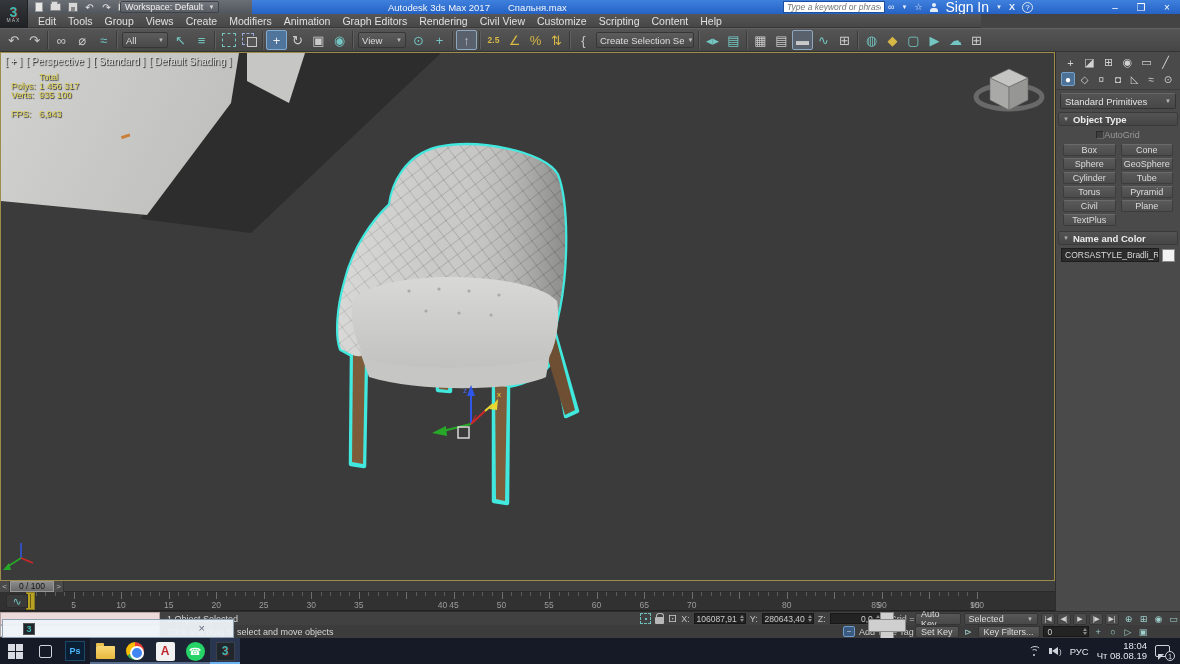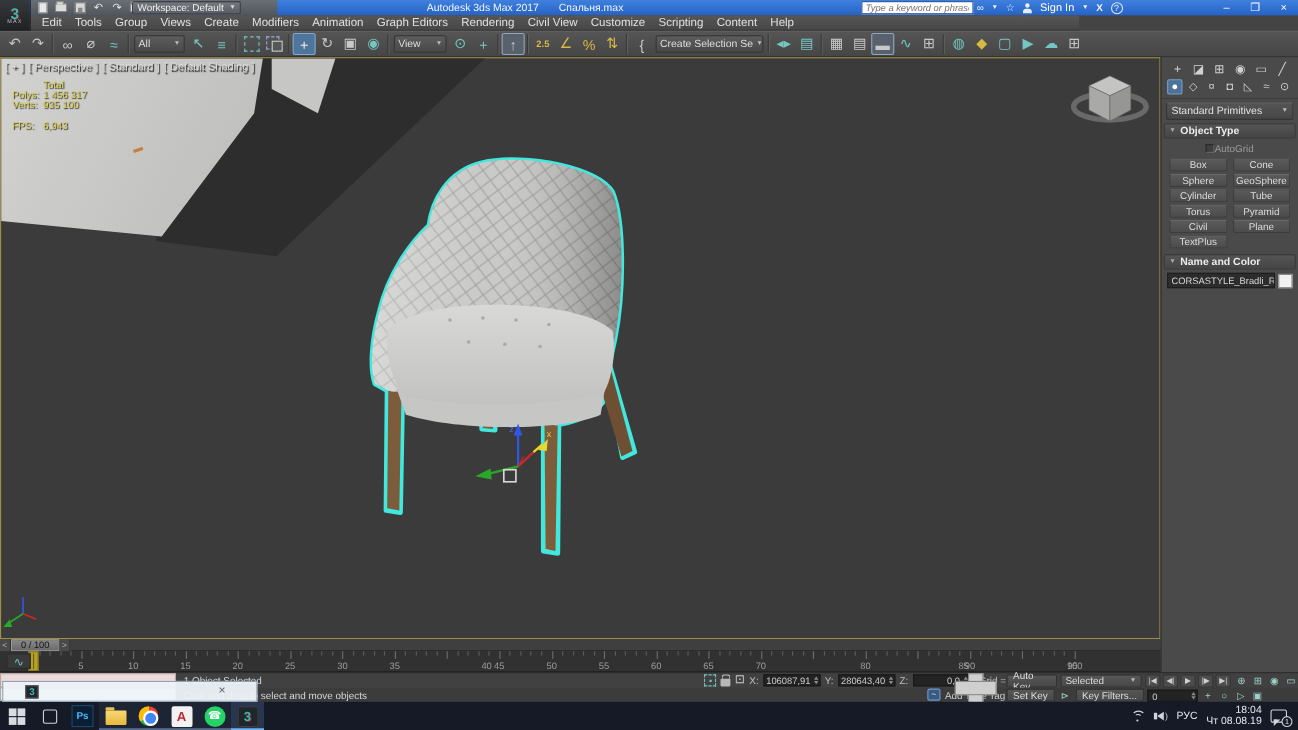--- a/index.html
+++ b/index.html
@@ -21,21 +21,21 @@
 .i-save::after{content:"";position:absolute;left:2px;top:4px;width:4px;height:4px;background:#888}
 .wsdd{position:absolute;left:120px;top:1px;height:12px;background:linear-gradient(#75797f,#5a5e64);border:1px solid #3e4147;border-radius:2px;color:#f0f0f0;font-size:9px;display:flex;align-items:center;padding:0 4px;gap:5px}
 .wsdd .arr{font-size:6px;color:#ddd}
 .title-text{position:absolute;left:388px;top:1px;height:12px;display:flex;gap:18px;color:#f2f6fb;font-size:9.5px;align-items:center}
 .searchbox{position:absolute;left:783px;top:1px;width:102px;height:12px;background:#fff;border:1px solid #1d4f9c;display:flex;align-items:center}
 .searchbox input{width:100%;height:10px;border:none;outline:none;font-size:8.5px;font-style:italic;color:#666;padding:0 3px;background:transparent}
 .tb-icons{position:absolute;left:888px;top:0;height:14px;display:flex;align-items:center;gap:7px;color:#eef2f8;font-size:9px}
 .person{width:9px;height:9px;position:relative}
 .person::before{content:"";position:absolute;left:2.5px;top:0;width:4px;height:4px;border-radius:50%;background:#e8eef6}
 .person::after{content:"";position:absolute;left:0.5px;bottom:0;width:8px;height:4px;border-radius:3px 3px 0 0;background:#e8eef6}
-.signin{font-size:10px;color:#fff}
+.signin{font-size:14px;color:#fff}
 .qhelp{width:11px;height:11px;border:1px solid #dfe6f0;border-radius:50%;display:flex;align-items:center;justify-content:center;font-size:8px}
 .winbtns{position:absolute;right:0;top:0;height:14px;display:flex}
 .winbtn{width:26px;height:14px;display:flex;align-items:center;justify-content:center;color:#fff;font-size:10px}
 
 
 .menubar{position:absolute;left:0;top:14px;width:981px;height:14px;background:linear-gradient(#565656,#474747);display:flex;align-items:center;padding-left:32px;border-bottom:1px solid #383838}
 .menu-item{color:#e0e0e0;font-size:10.5px;padding:0 6px;height:14px;display:flex;align-items:center}
 
 
 .toolbar{position:absolute;left:0;top:28px;width:1180px;height:24px;background:linear-gradient(#555,#464646);border-top:1px solid #616161;border-bottom:1px solid #333;display:flex;align-items:center;padding-left:3px}
@@ -113,21 +113,21 @@
 .spin i{display:block;width:0;height:0;border-left:2.5px solid transparent;border-right:2.5px solid transparent}
 .spin .up{border-bottom:3px solid #8a8a8a}
 .spin .down{border-top:3px solid #8a8a8a}
 .gridtext{font-size:9px;color:#c0c0c0;margin-left:4px}
 .bigplus{position:absolute;left:868px;top:612px;width:36px;height:25px;z-index:6}
 .bigplus::before{content:"";position:absolute;left:12px;top:0;width:12px;height:25px;background:#cfcfcf;border:1px solid #8a8a8a}
 .bigplus::after{content:"";position:absolute;left:0;top:7px;width:36px;height:11px;background:#cfcfcf;border:1px solid #8a8a8a}
 .keybtn{height:12px;background:linear-gradient(#575757,#484848);border:1px solid #343434;border-radius:2px;color:#dcdcdc;font-size:9px;display:flex;align-items:center;justify-content:center;padding:0 5px}
 .seldd{width:80px;height:12px;background:linear-gradient(#575757,#484848);border:1px solid #343434;border-radius:2px;color:#dcdcdc;font-size:9px;display:flex;align-items:center;justify-content:space-between;padding:0 4px}
 .seldd .arr{font-size:6px;color:#bbb}
-.akrow{position:absolute;left:915px;top:1px;display:flex;align-items:flex-end;gap:3px}
+.akrow{position:absolute;left:915px;top:1px;display:flex;align-items:flex-start;gap:3px}
 .pbtn{width:14px;height:12px;background:#4c4c4c;border:1px solid #353535;border-radius:2px;color:#d0d0d0;font-size:7px;display:flex;align-items:center;justify-content:center}
 .navico{width:13px;height:12px;color:#9fd0cc;font-size:9px;display:flex;align-items:center;justify-content:center}
 .att-icon{width:12px;height:11px;background:#3a5a80;border:1px solid #6c9cd0;color:#dde;font-size:8px;display:flex;align-items:center;justify-content:center;border-radius:2px}
 .atext{font-size:9px;color:#cfcfcf}
 .ffield{position:relative;width:46px;height:11px;background:#232323;border:1px solid #181818;color:#ccc;font-size:8.5px;display:flex;align-items:center;padding-left:4px}
 
 
 .thumb-popup{position:absolute;left:2px;top:619px;width:232px;height:19px;background:rgba(238,243,248,.95);border:1px solid #8fa2b5;z-index:50;display:flex;align-items:center;padding:0 4px 0 20px}
 .tp-ico{width:12px;height:12px;background:#20262c;color:#3fb8b0;font-size:9px;font-weight:bold;display:flex;align-items:center;justify-content:center;border:1px solid #555}
 .tp-close{margin-left:auto;margin-right:24px;color:#667;font-size:11px;line-height:11px}

